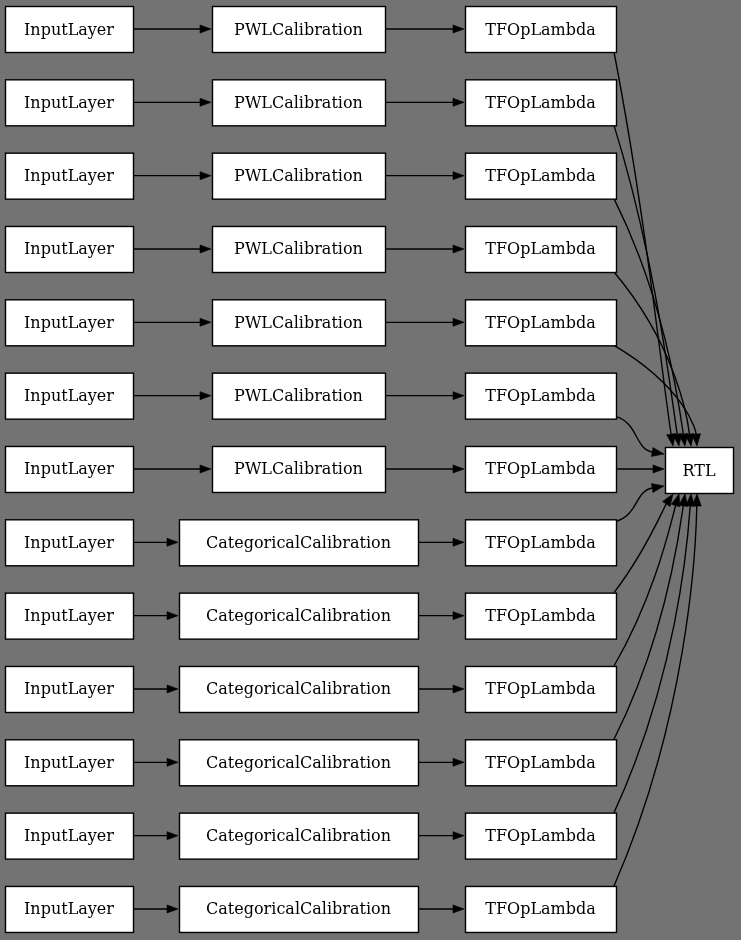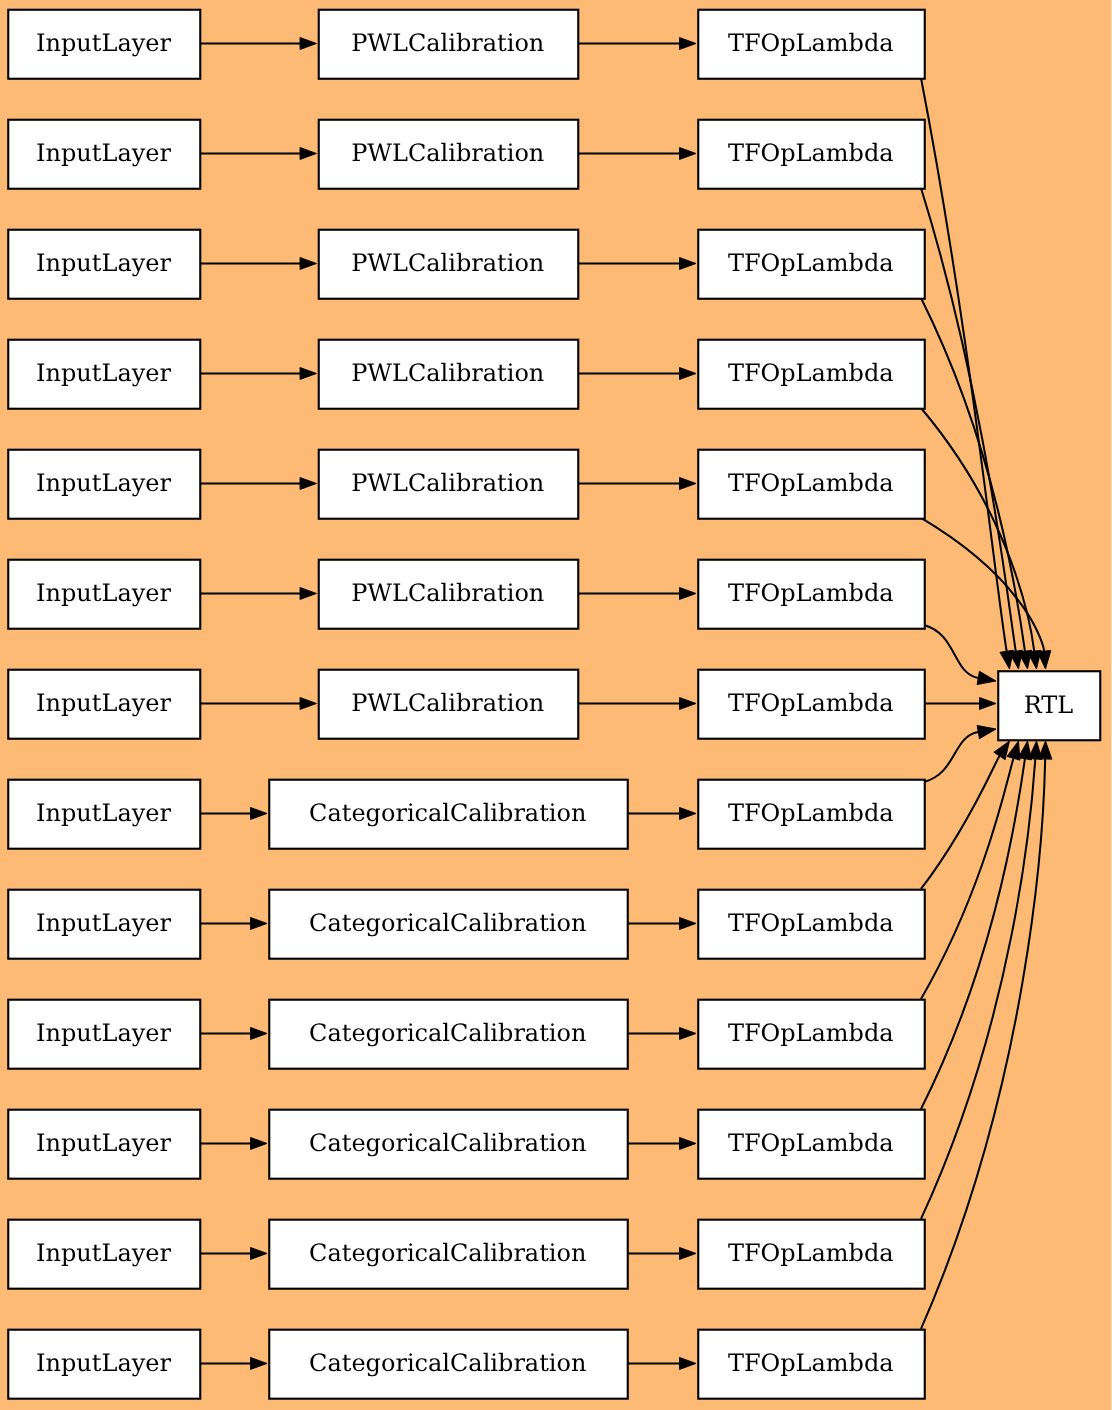--- a/index.html
+++ b/index.html
@@ -4,21 +4,21 @@
 <style>
   html, body {
     margin: 0;
     padding: 0;
     background: #ffffff;
   }
   #graph-root {
     position: relative;
     width: 741px;
     height: 940px;
-    background: #fdba74;
+    background: #737373;
     font-family: "DejaVu Serif", "Liberation Serif", serif;
     overflow: hidden;
   }
   #graph-svg {
     display: block;
     width: 741px;
     height: 940px;
   }
   .node-rect {
     fill: #ffffff;

